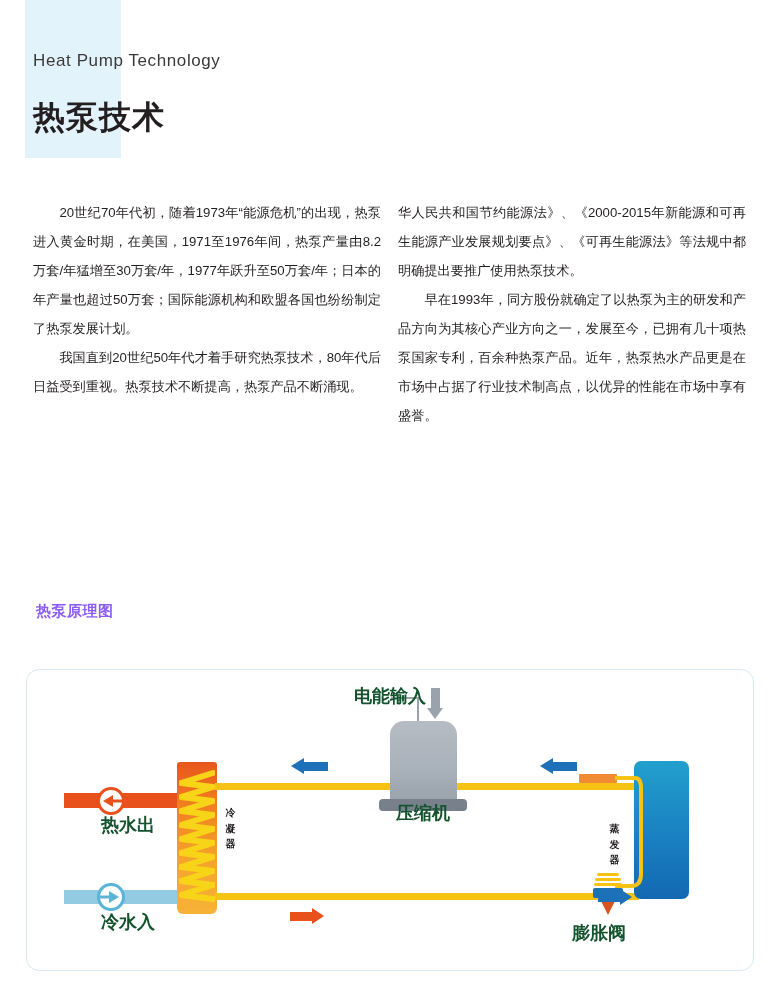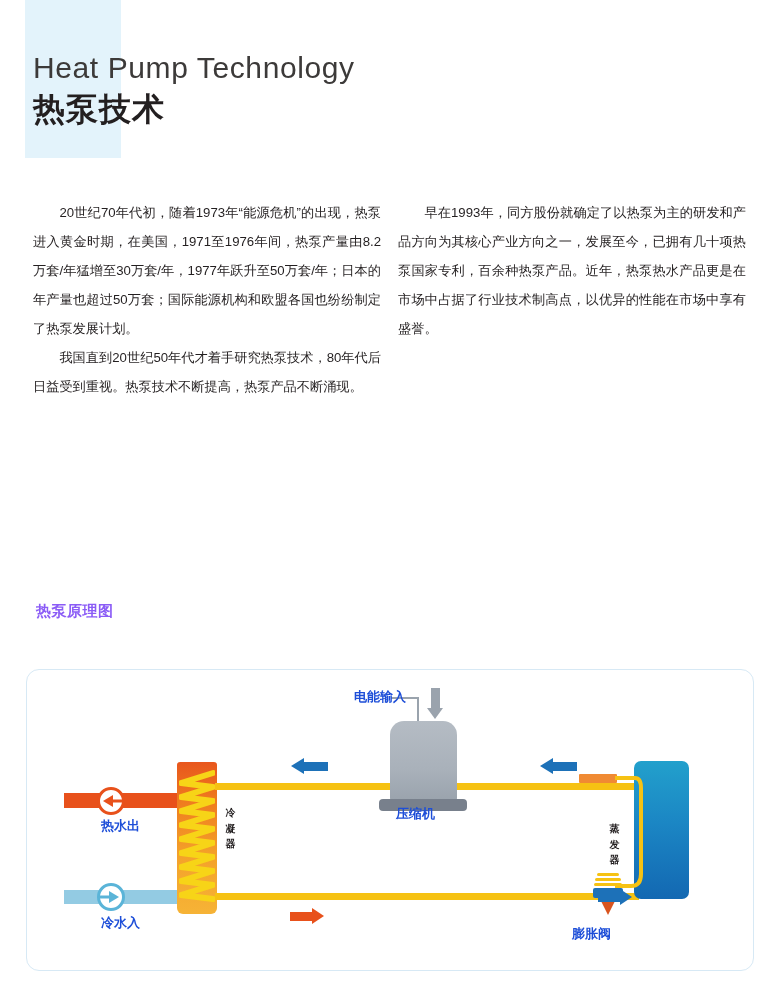--- a/index.html
+++ b/index.html
@@ -16,26 +16,26 @@
   }
 
   
   #header { position: absolute; left: 0; top: 0; width: 780px; height: 190px; }
   #header-accent {
     position: absolute; left: 25px; top: 0; width: 96px; height: 158px;
     background: #e3f3fb;
   }
   #title-en {
     position: absolute; left: 33px; top: 51px;
-    font-size: 30px; font-weight: 400; letter-spacing: 0.6px;
+    font-size: 17px; font-weight: 400; letter-spacing: 0.6px;
     color: #3c3a39; white-space: nowrap;
     font-family: "Liberation Sans", "DejaVu Sans", sans-serif;
   }
   #title-zh {
-    position: absolute; left: 33px; top: 88px;
+    position: absolute; left: 33px; top: 96px;
     font-size: 32px; font-weight: 700; letter-spacing: 1px;
     color: #231f20; white-space: nowrap;
   }
 
   
   #copy { position: absolute; left: 0; top: 198px; width: 780px; }
   .col {
     position: absolute; top: 0; width: 348px;
     font-size: 13.2px; line-height: 29px; color: #231f20;
     text-align: justify; text-justify: inter-ideograph;
@@ -55,22 +55,22 @@
   
   #diagram-card {
     position: absolute; left: 26px; top: 669px;
     width: 728px; height: 302px;
     border: 1px solid #d7e9f5; border-radius: 13px;
     background: #ffffff;
   }
   #diagram { position: absolute; left: 0; top: 0; width: 728px; height: 302px; }
 
   .lbl {
-    position: absolute; font-size: 13px; font-weight: 700;
-    color: #1d4ed8; white-space: nowrap; line-height: 15px;
+    position: absolute; font-size: 18px; font-weight: 700;
+    color: #14532d; white-space: nowrap; line-height: 15px;
   }
   .lbl-v {
     position: absolute; font-size: 10px; font-weight: 700;
     color: #231f20; width: 15px; line-height: 15.5px;
     word-break: break-all; text-align: center;
   }
 
   
   .pipe { position: absolute; }
 
@@ -225,20 +225,21 @@
   <div id="title-en">Heat Pump Technology</div>
   <div id="title-zh">热泵技术</div>
 </div>
 
 <div id="copy">
   <div class="col" id="col-left">
     <p class="para">20世纪70年代初，随着1973年“能源危机”的出现，热泵进入黄金时期，在美国，1971至1976年间，热泵产量由8.2万套/年猛增至30万套/年，1977年跃升至50万套/年；日本的年产量也超过50万套；国际能源机构和欧盟各国也纷纷制定了热泵发展计划。</p>
     <p class="para">我国直到20世纪50年代才着手研究热泵技术，80年代后日益受到重视。热泵技术不断提高，热泵产品不断涌现。</p>
   </div>
   <div class="col" id="col-right">
+    <p class="para cont">华人民共和国节约能源法》、《2000-2015年新能源和可再生能源产业发展规划要点》、《可再生能源法》等法规中都明确提出要推广使用热泵技术。</p>
     <p class="para">早在1993年，同方股份就确定了以热泵为主的研发和产品方向为其核心产业方向之一，发展至今，已拥有几十项热泵国家专利，百余种热泵产品。近年，热泵热水产品更是在市场中占据了行业技术制高点，以优异的性能在市场中享有盛誉。</p>
   </div>
 </div>
 
 <div id="section-title">热泵原理图</div>
 
 <div id="diagram-card">
   <div id="diagram">
 
     <div class="pipe" id="pipe-hot"></div>

